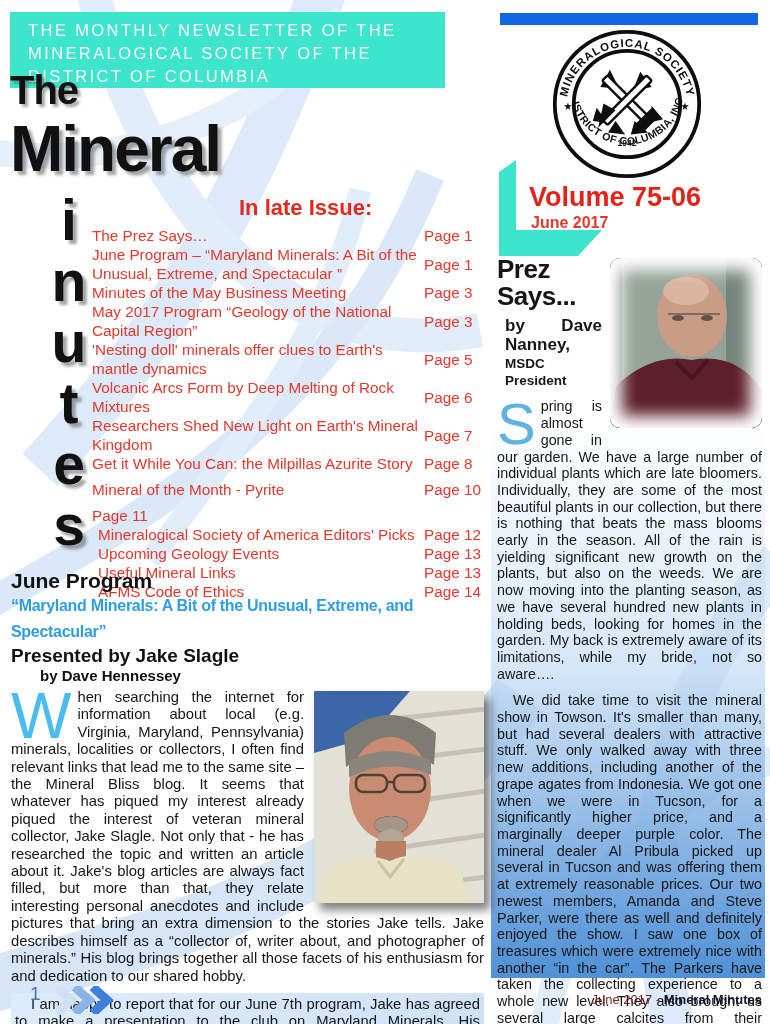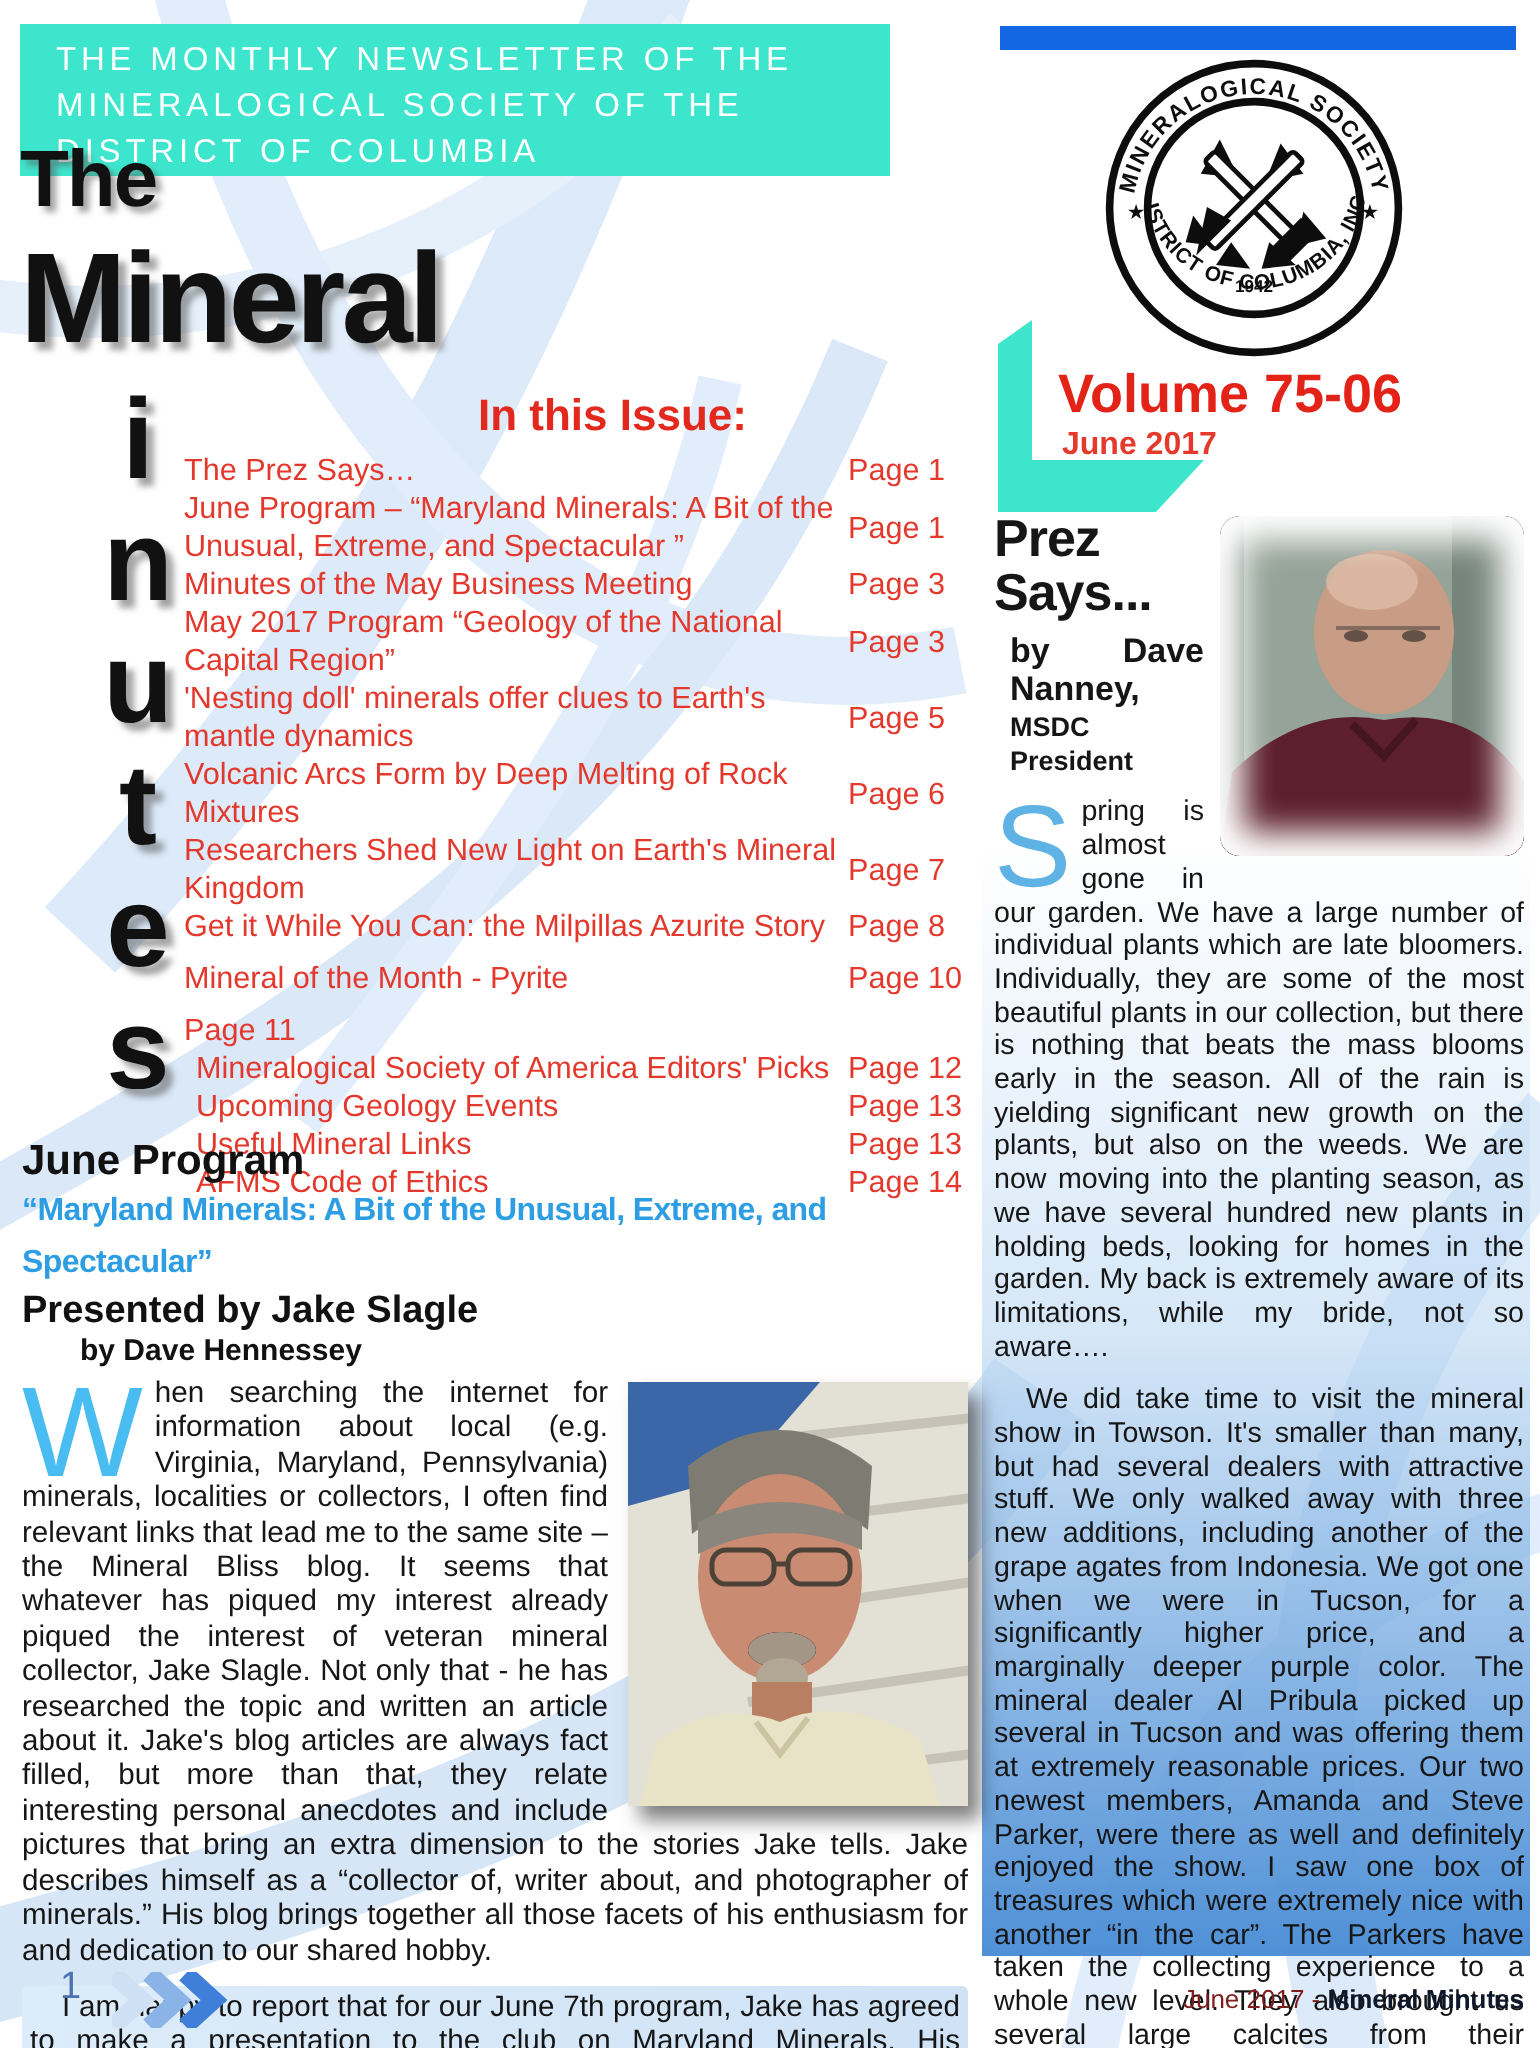--- a/index.html
+++ b/index.html
@@ -142,21 +142,21 @@
       <span>n</span>
       <span>u</span>
       <span>t</span>
       <span>e</span>
       <span>s</span>
     </div>
 
   <div class="volume">Volume 75-06</div>
   <div class="voldate">June 2017</div>
 
-  <div class="toc-heading">In this Issue:</div>
+  <div class="toc-heading">In late Issue:</div>
   <div class="toc">
       <div class="toc-row">
         <span class="toc-title">The Prez Says…</span>
         <span class="toc-page">Page 1</span>
       </div>
       <div class="toc-row">
         <span class="toc-title">June Program – “Maryland Minerals:  A Bit of the Unusual, Extreme, and Spectacular ”</span>
         <span class="toc-page">Page 1</span>
       </div>
       <div class="toc-row">

